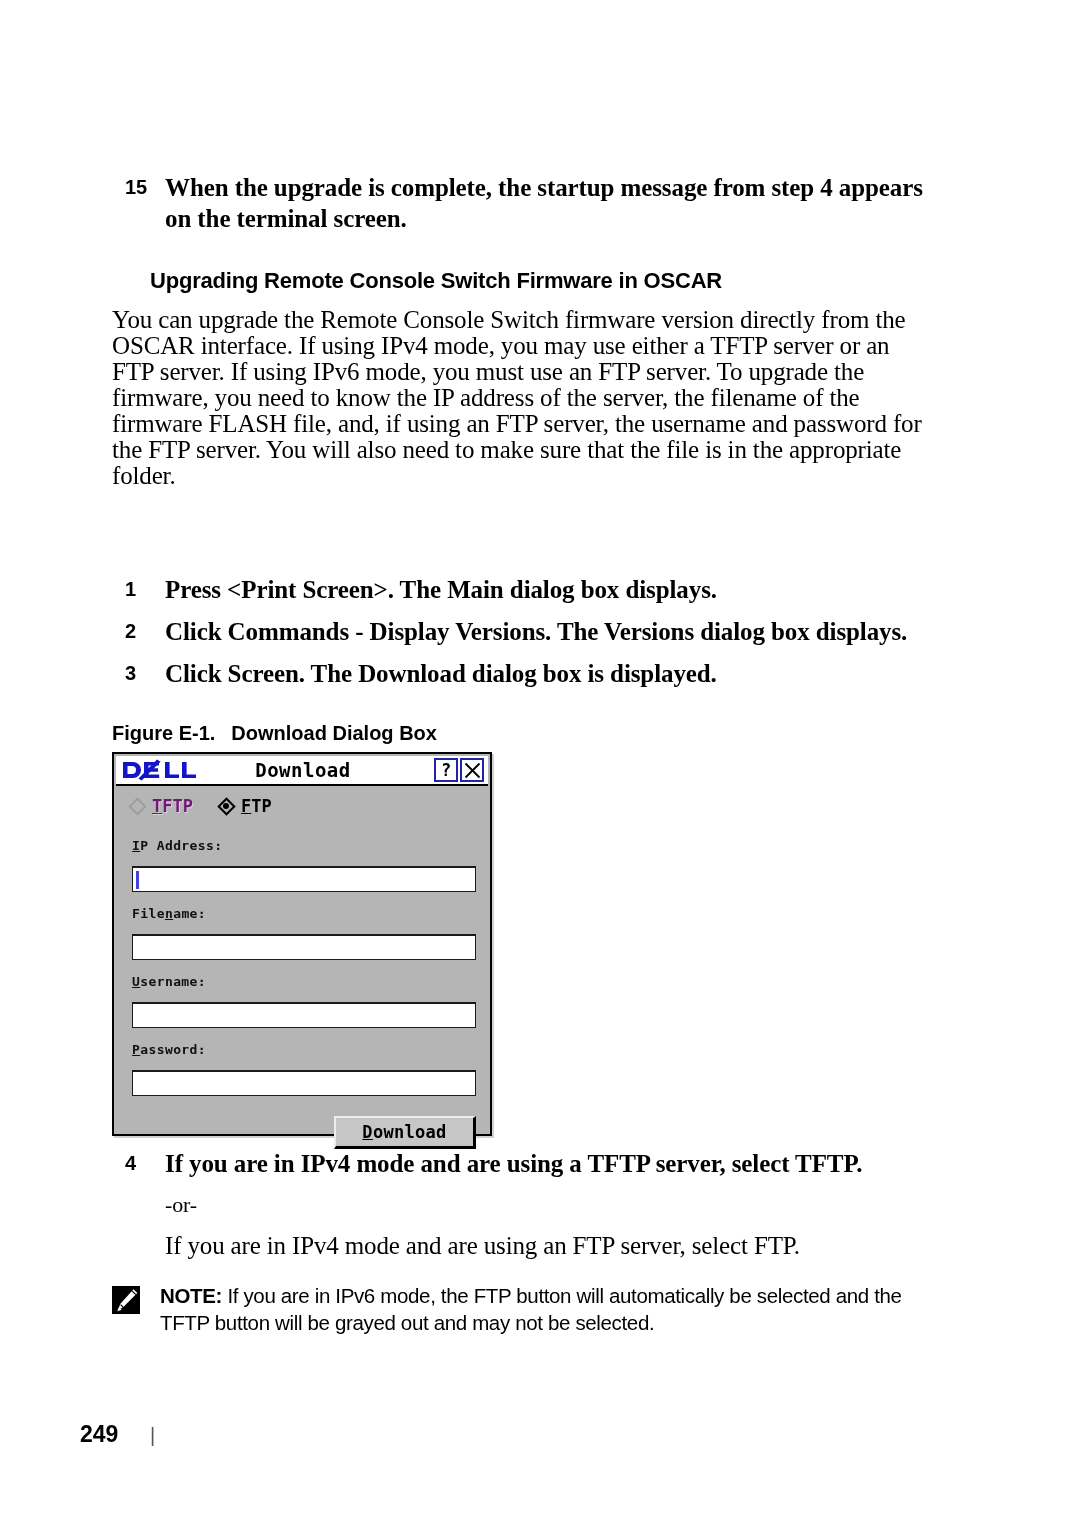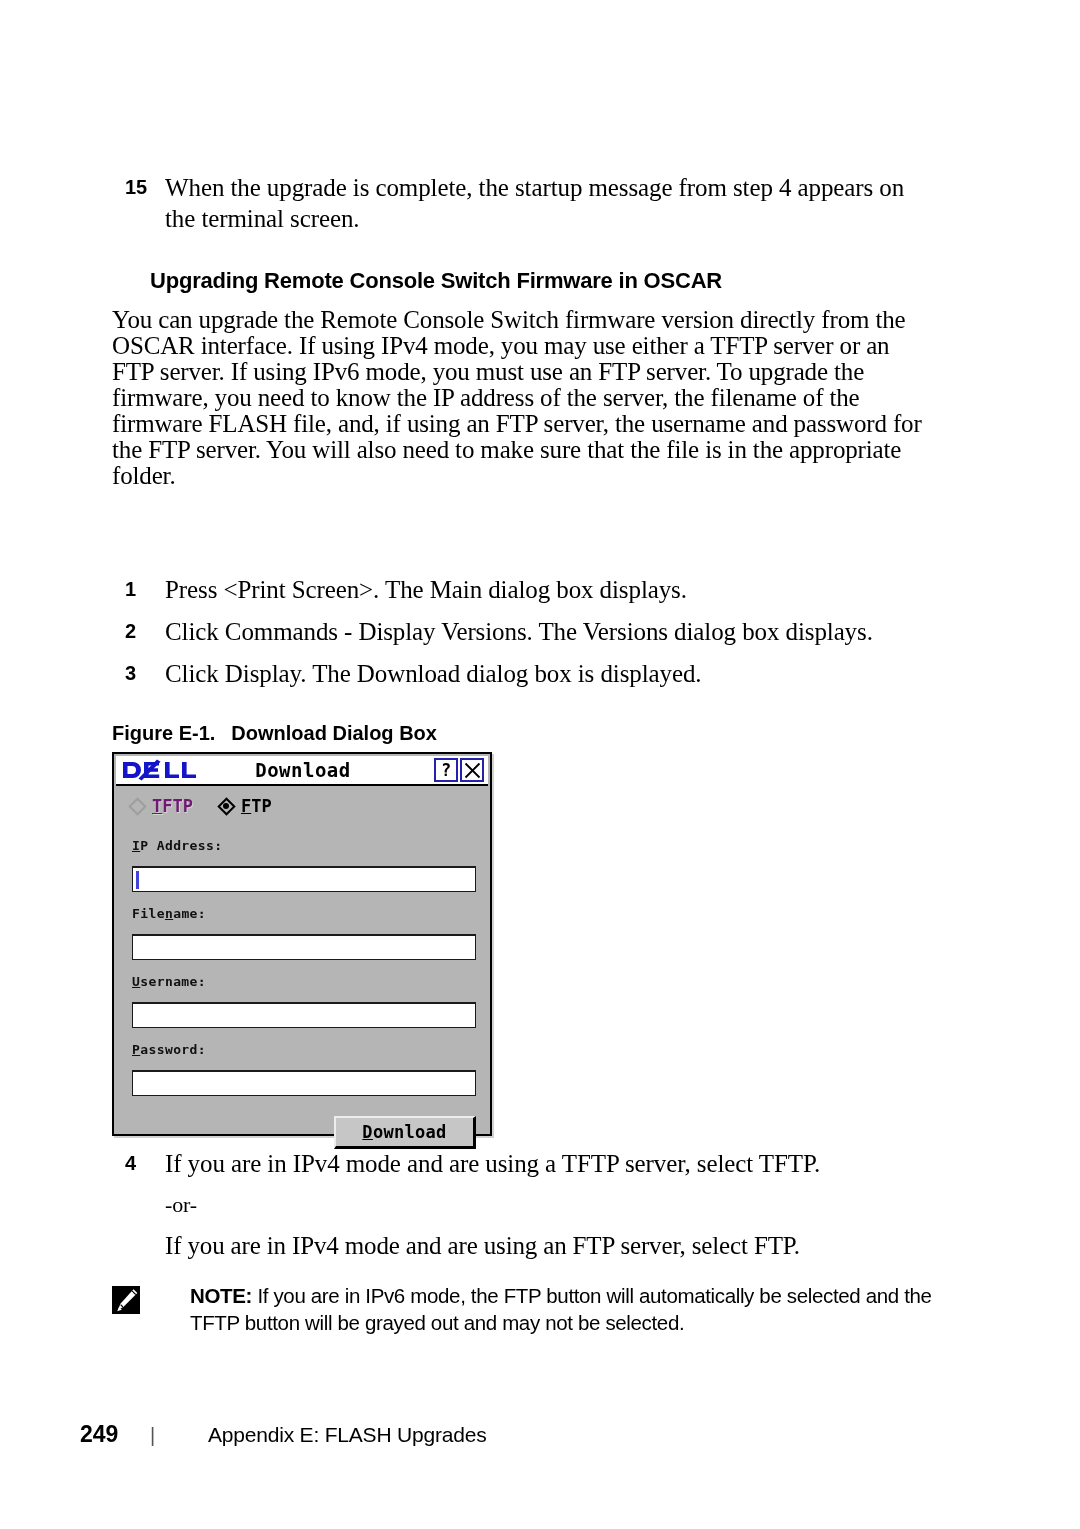--- a/index.html
+++ b/index.html
@@ -36,20 +36,21 @@
     width: 40px;
     text-align: left;
     flex: 0 0 40px;
     line-height: 31px;
   }
   .step-body {
     font-family: "Liberation Serif", serif;
     font-size: 25px;
     line-height: 31px;
     letter-spacing: -0.1px;
+    font-weight: bold;
   }
 
   .para {
     position: absolute;
     font-family: "Liberation Serif", serif;
     font-size: 25px;
     line-height: 26px;
     letter-spacing: -0.15px;
   }
 
@@ -85,21 +86,20 @@
     margin-top: 4px;
     position: relative;
   }
   .note-icon svg { display: block; }
   .note-text {
     font-family: "Liberation Sans", sans-serif;
     font-size: 20.5px;
     line-height: 27px;
     letter-spacing: -0.35px;
     width: 790px;
-    margin-left: 30px;
   }
   .note-text .note-label { font-weight: bold; }
 
   
   .footer {
     position: absolute;
     display: flex;
     align-items: baseline;
     font-family: "Liberation Sans", sans-serif;
   }
@@ -302,21 +302,21 @@
     <div class="step-body"><span>Press &lt;Print Screen&gt;. The </span><span class="bold">Main</span><span> dialog box displays.</span></div>
   </div>
 
   <div class="step" style="left:125px; top:616px; width:820px;">
     <div class="step-num">2</div>
     <div class="step-body"><span>Click </span><span class="bold">Commands - Display Versions.</span><span> The </span><span class="bold">Versions</span><span> dialog box displays.</span></div>
   </div>
 
   <div class="step" style="left:125px; top:658px; width:800px;">
     <div class="step-num">3</div>
-    <div class="step-body"><span>Click </span><span class="bold">Display.</span><span> The </span><span class="bold">Download</span><span> dialog box is displayed.</span></div>
+    <div class="step-body"><span>Click </span><span class="bold">Screen.</span><span> The </span><span class="bold">Download</span><span> dialog box is displayed.</span></div>
   </div>
 
   <div class="figcaption" style="left:112px; top:722px;">
     <span class="figlabel">Figure E-1.</span><span>Download Dialog Box</span>
   </div>
 
   <div class="dialog">
 
     <div class="titlebar">
       <div class="dell-logo">
@@ -408,16 +408,15 @@
     </div>
     <div class="note-text">
       <span class="note-label">NOTE:</span>
       <span>If you are in IPv6 mode, the FTP button will automatically be selected and the TFTP button will be grayed out and may not be selected.</span>
     </div>
   </div>
 
   <div class="footer" style="left:80px; top:1421px;">
     <div class="footer-page">249</div>
     <div class="footer-rule">|</div>
-    <div class="footer-title">Appendix E: FLASH Upgrades</div>
   </div>
 
 </div>
 
 </body></html>

